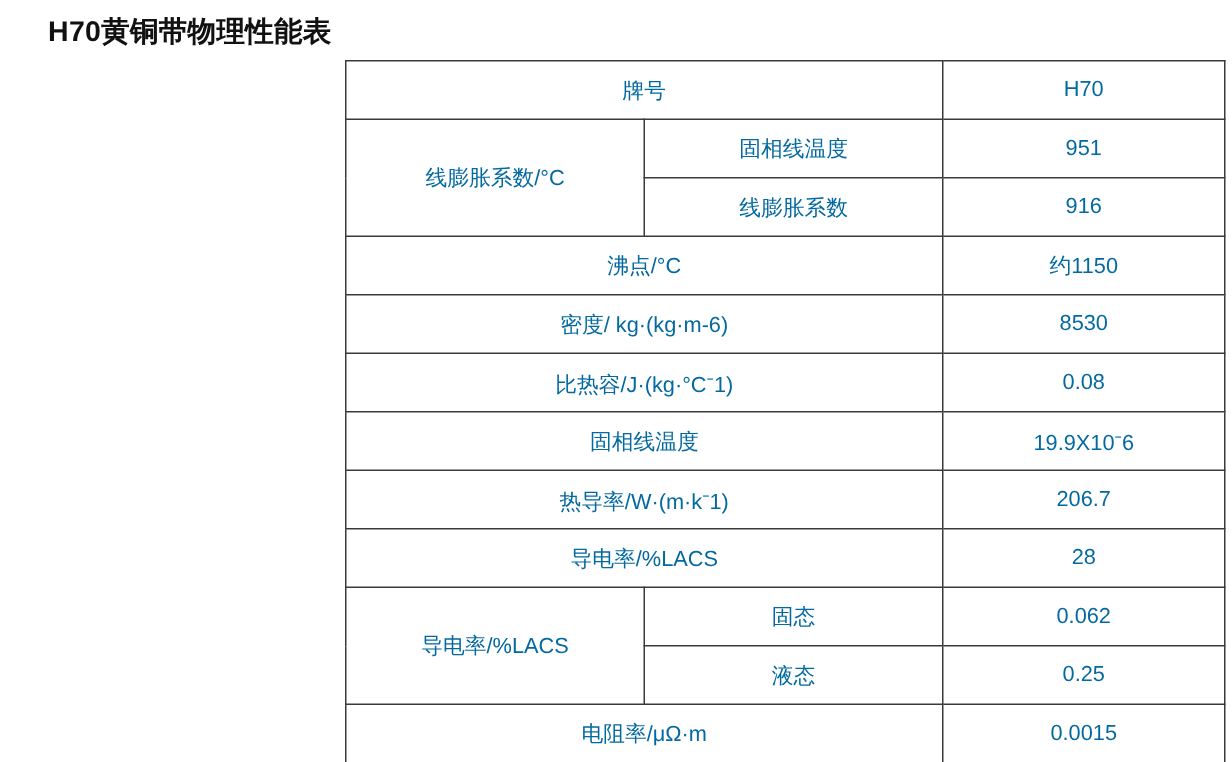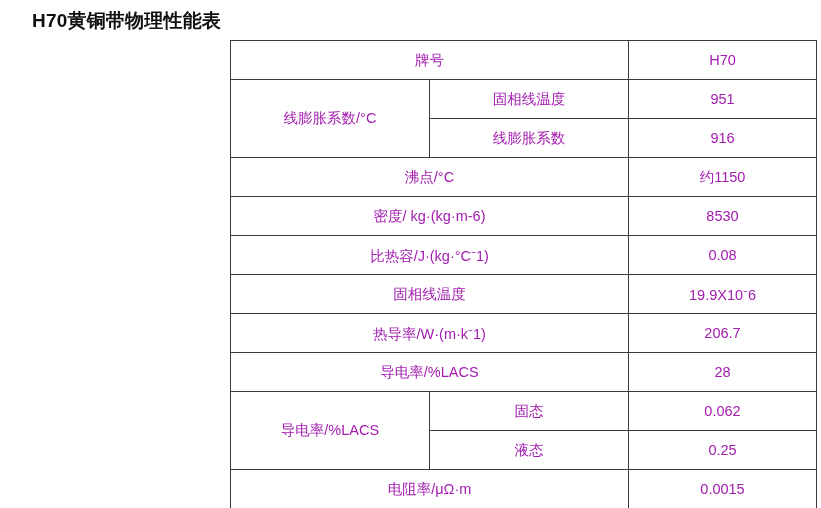--- a/index.html
+++ b/index.html
@@ -38,21 +38,21 @@
   }
   table.props {
     border-collapse: collapse;
     width: 560px;
     table-layout: fixed;
     background: #ffffff;
   }
   table.props td {
     border: 1px solid #3a3a3a;
     font-size: 14.5px;
-    color: #a21caf;
+    color: #0369a1;
     text-align: center;
     vertical-align: middle;
     height: 38px;
     padding: 0 6px;
     font-weight: normal;
   }
   td.label-merged {
     width: 230px;
   }
   td.label-full {

